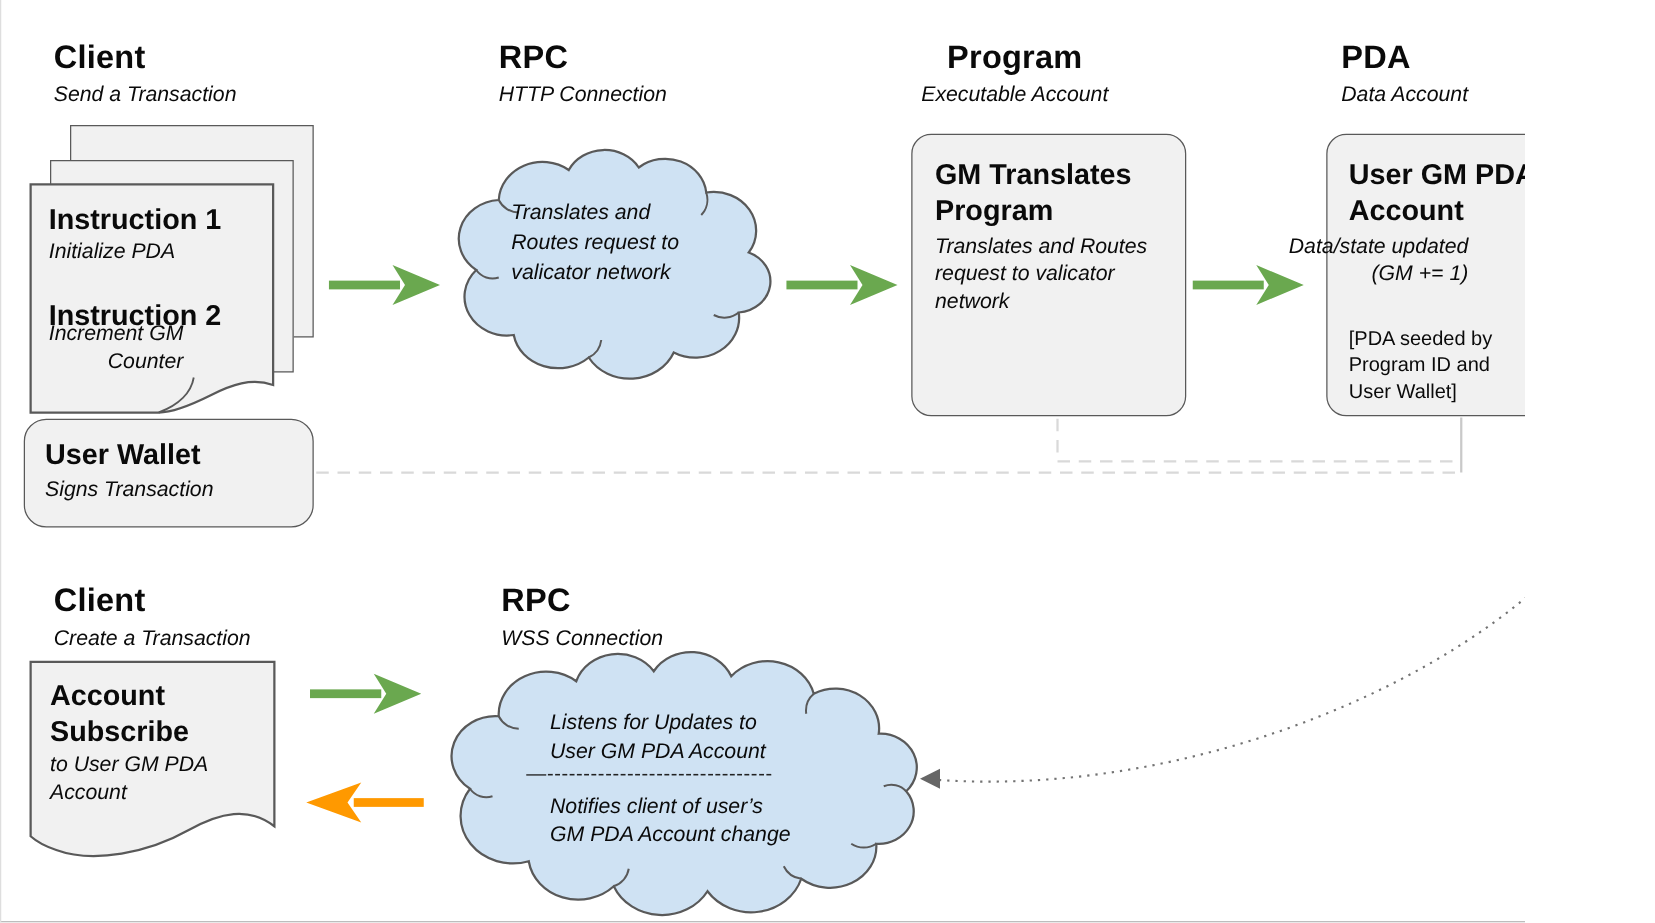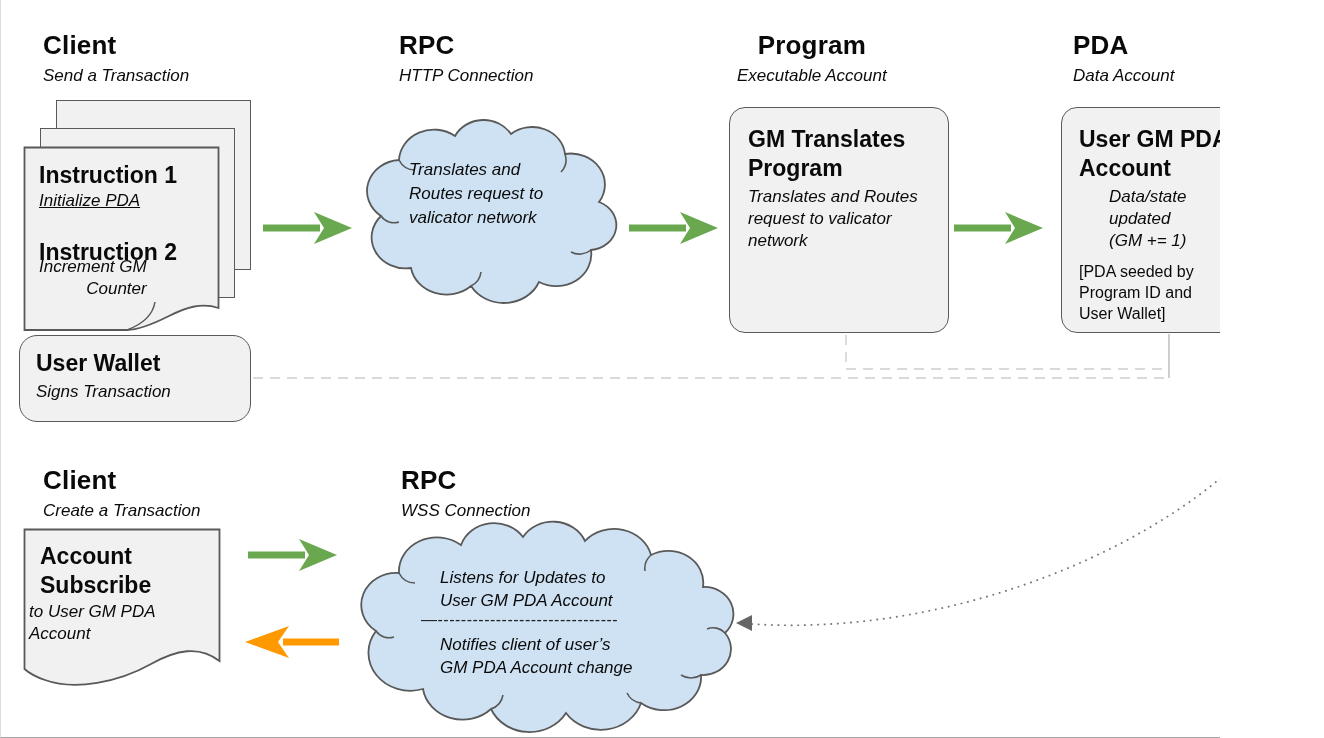--- a/index.html
+++ b/index.html
@@ -55,21 +55,21 @@
     <div class="sec-sub">WSS Connection</div>
   </div>
 
   <div class="shape" style="left:55px;top:100px;width:195px;height:170px;"></div>
   <div class="shape" style="left:39px;top:128px;width:195px;height:170px;"></div>
   <svg class="abs" style="left:22px;top:146px;" width="197" height="187" viewBox="0 0 197 187">
     <path d="M1.5,1.5 H195.5 V162 C178,156 162,162 146,170 C130,178 116,184 104,184 H1.5 Z" fill="#f1f1f1" stroke="#595959" stroke-width="1.8"></path>
     <path d="M104,184 C120,178 130,168 132,156" fill="none" stroke="#595959" stroke-width="1.5"></path>
   </svg>
   <div class="abs t-bold" style="left:38px;top:161px;">Instruction 1</div>
-  <div class="abs t-italic" style="left:38px;top:190px;text-decoration:underline;">Initialize PDA</div>
+  <div class="abs t-italic" style="left:38px;top:190px;">Initialize PDA</div>
   <div class="abs t-bold" style="left:38px;top:238px;">Instruction 2</div>
   <div class="abs t-italic pre" style="left:38px;top:256px;text-align:right;">Increment GM
 Counter</div>
 
   <div class="shape r18" style="left:18px;top:335px;width:232px;height:87px;"></div>
   <div class="abs t-bold" style="left:35px;top:349px;">User Wallet</div>
   <div class="abs t-italic" style="left:35px;top:381px;">Signs Transaction</div>
 
   <svg class="abs" style="left:352px;top:98px;" width="272" height="212" viewBox="0 0 272 212">
     <path d="M28,118 A34,31 0 0 1 46,62 A35,32 0 0 1 102,38 A32,29 0 0 1 158,36 A33,30 0 0 1 212,56 A34,31 0 0 1 246,104 A28,25 0 0 1 238,152 A35,32 0 0 1 186,184 A38,34 0 0 1 118,188 A36,32 0 0 1 58,170 A34,31 0 0 1 28,118 Z" fill="#cfe2f3" stroke="#595959" stroke-width="1.8"></path>
@@ -80,32 +80,32 @@
 valicator network</div>
 
   <div class="shape r16" style="left:728px;top:107px;width:220px;height:226px;"></div>
   <div class="abs t-bold" style="left:747px;top:125px;width:180px;">GM Translates Program</div>
   <div class="abs t-italic pre" style="left:747px;top:186px;">Translates and Routes
 request to valicator
 network</div>
 
   <div class="shape r16" style="left:1060px;top:107px;width:218px;height:226px;"></div>
   <div class="abs t-bold" style="left:1078px;top:125px;width:175px;">User GM PDA Account</div>
-  <div class="abs t-italic pre" style="left:1108px;top:186px;">Data/state updated
+  <div class="abs t-italic pre" style="left:1030px;top:186px;text-align:right;">Data/state updated
 (GM += 1)</div>
   <div class="abs t-note pre" style="left:1078px;top:261px;">[PDA seeded by
 Program ID and
 User Wallet]</div>
 
   <svg class="abs" style="left:22px;top:528px;" width="198" height="173" viewBox="0 0 198 173">
     <path d="M1.5,1.5 H196.5 V133 C176,117 153,122 128,136 C96,154 52,163 22,152 C13,149 6,145 1.5,141 Z" fill="#f1f1f1" stroke="#595959" stroke-width="1.8"></path>
   </svg>
   <div class="abs t-bold pre" style="left:39px;top:542px;">Account
 Subscribe</div>
-  <div class="abs t-italic pre" style="left:28px;top:601px;">to User GM PDA
+  <div class="abs t-italic pre" style="left:39px;top:601px;">to User GM PDA
 Account</div>
 
   <svg class="abs" style="left:350px;top:503px;" width="390" height="235" viewBox="0 0 390 235">
     <path d="M25,128 A35,32 0 0 1 48,70 A38,34 0 0 1 110,42 A35,32 0 0 1 172,34 A35,32 0 0 1 234,38 A38,34 0 0 1 300,52 A35,32 0 0 1 352,84 A29,27 0 0 1 374,130 A28,26 0 0 1 350,172 A37,33 0 0 1 290,200 A42,38 0 0 1 215,210 A42,38 0 0 1 140,206 A40,36 0 0 1 72,186 A42,38 0 0 1 25,128 Z" fill="#cfe2f3" stroke="#595959" stroke-width="1.8"></path>
     <path d="M48,70 a18,18 0 0 0 16,10 M300,52 a18,18 0 0 0 -6,16 M374,130 a16,16 0 0 0 -18,-4 M350,172 a18,18 0 0 1 -20,0 M140,206 a18,18 0 0 0 12,-14 M25,128 a16,16 0 0 0 18,6 M290,200 a18,18 0 0 1 -14,-10" fill="none" stroke="#595959" stroke-width="1.6"></path>
   </svg>
   <div class="abs wss-line pre" style="left:420px;top:566px;">Listens for Updates to
 User GM PDA Account</div>
   <div class="abs sep" style="left:420px;top:610px;">—-------------------------------</div>
   <div class="abs wss-line pre" style="left:420px;top:633px;">Notifies client of user’s

